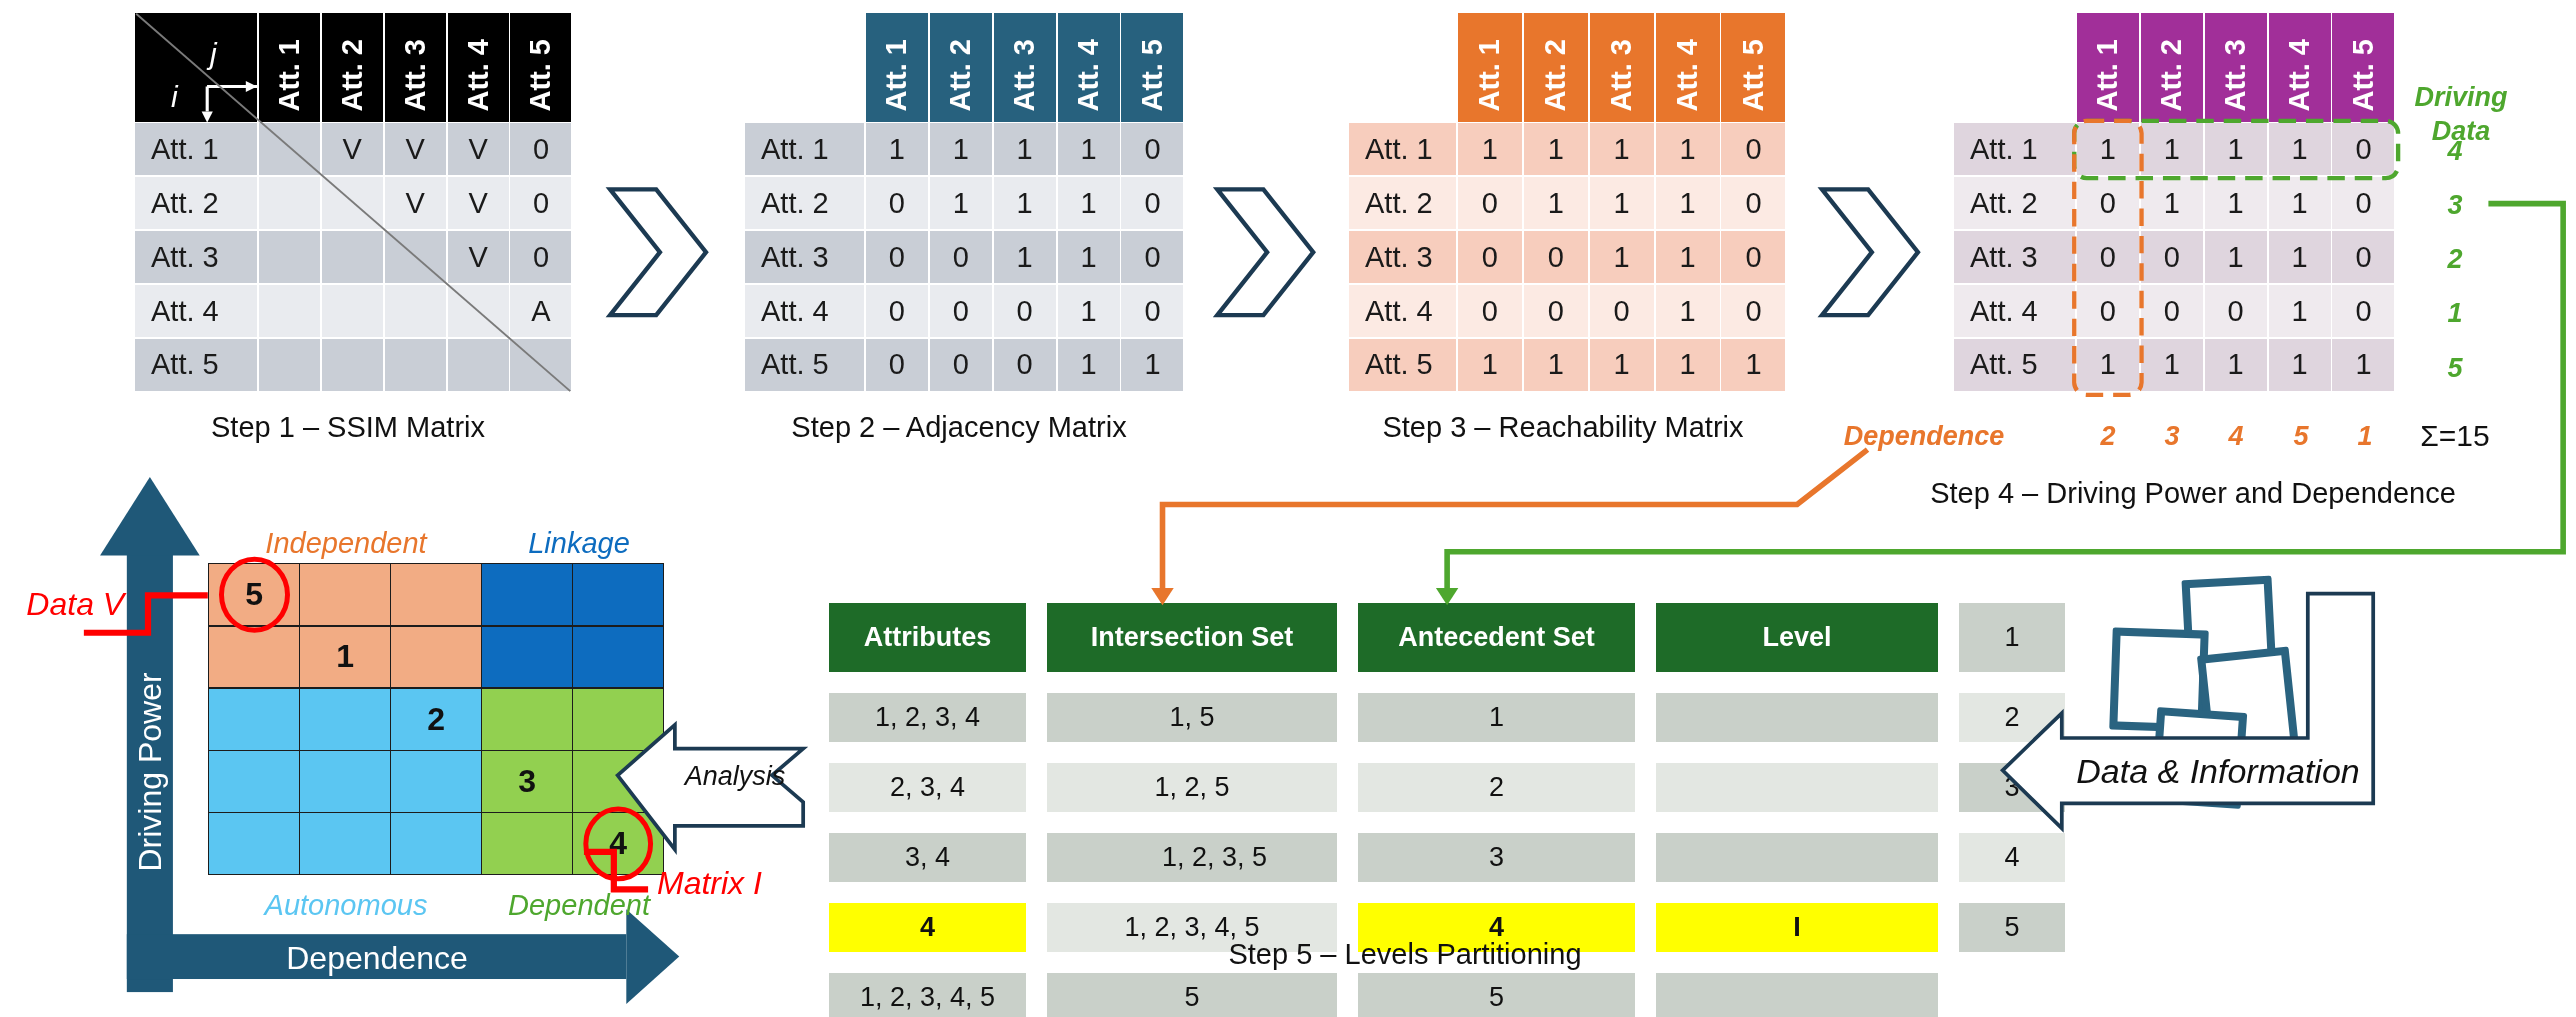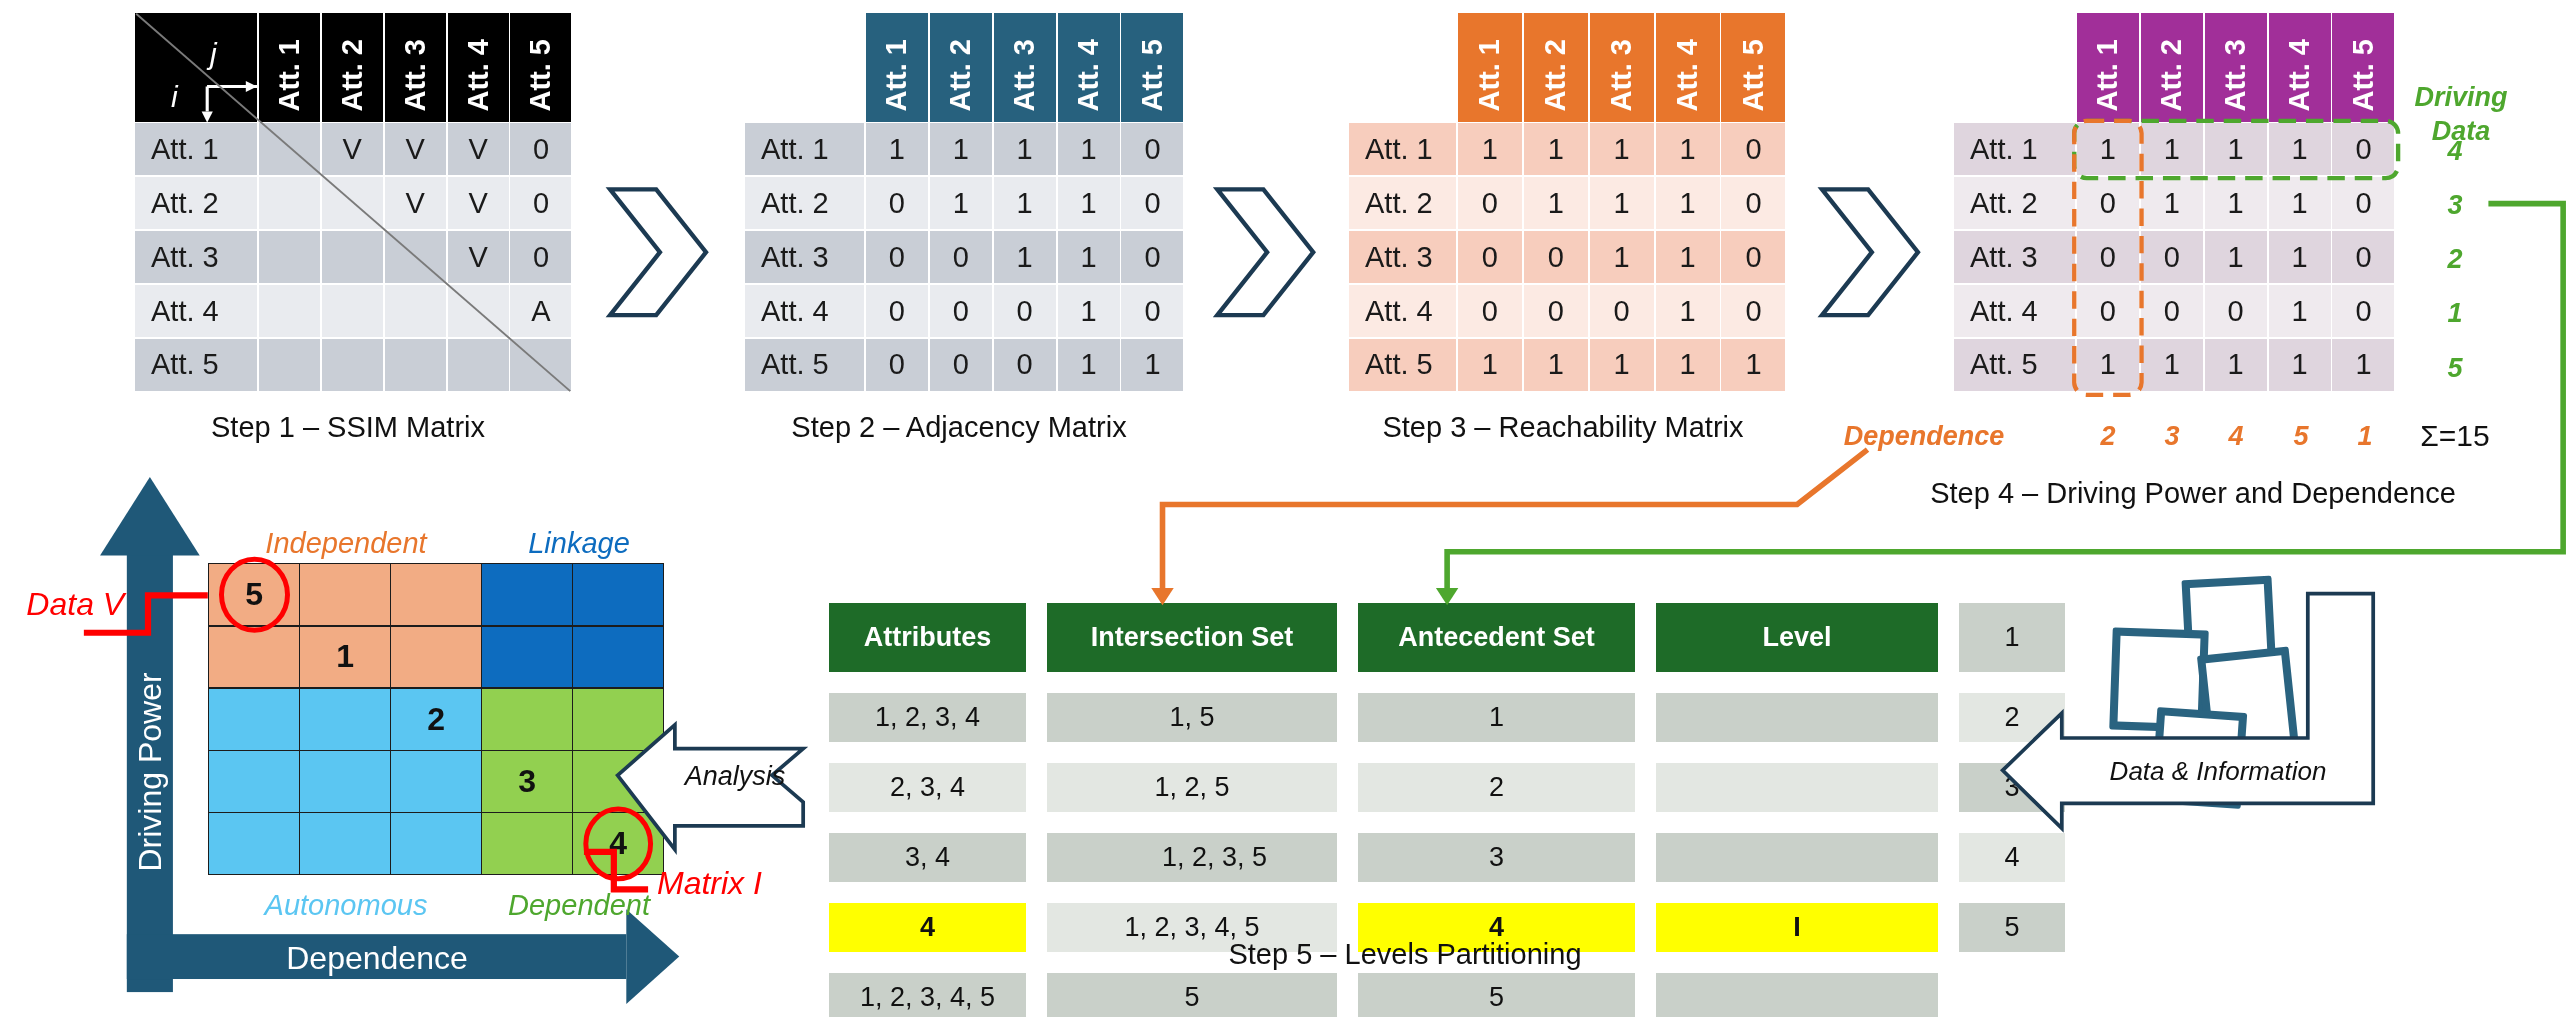--- a/index.html
+++ b/index.html
@@ -341,21 +341,21 @@
   <div class="qlabel" style="left:346px;top:905px;color:var(--quad-auto)">Autonomous</div>
   <div class="qlabel" style="left:579px;top:905px;color:var(--green)">Dependent</div>
 
   <div class="axis-label" style="left:150px;top:772px;transform:translate(-50%,-50%) rotate(-90deg)">Driving Power</div>
   <div class="axis-label" style="left:377px;top:958px">Dependence</div>
 
   <div class="red-label" style="left:6.2px;top:586px;width:118px;text-align:right">Data V</div>
   <div class="red-label" style="left:657px;top:865px">Matrix I</div>
 
   <div class="qlabel" style="left:735px;top:776px;color:#111;font-size:27px">Analysis</div>
-  <div class="qlabel" style="left:2218px;top:771px;color:#111;font-size:26px">Data &amp; Information</div>
+  <div class="qlabel" style="left:2218px;top:771px;color:#111;font-size:34px">Data &amp; Information</div>
 
   <div class="note" style="left:2184px;top:578px;width:74px;height:82px;transform:rotate(-3deg)"></div>
   <div class="note" style="left:2111px;top:629px;width:80px;height:86px;transform:rotate(2deg)"></div>
   <div class="note" style="left:2202px;top:651px;width:76px;height:86px;transform:rotate(-6deg)"></div>
   <div class="note" style="left:2154px;top:710px;width:74px;height:80px;transform:rotate(4deg)"></div>
 
   <svg id="overlay" width="2576" height="1017" viewBox="0 0 4135 1633">
 
     <line x1="218" y1="22" x2="915" y2="628" stroke="var(--diag)" stroke-width="3"></line>
 

